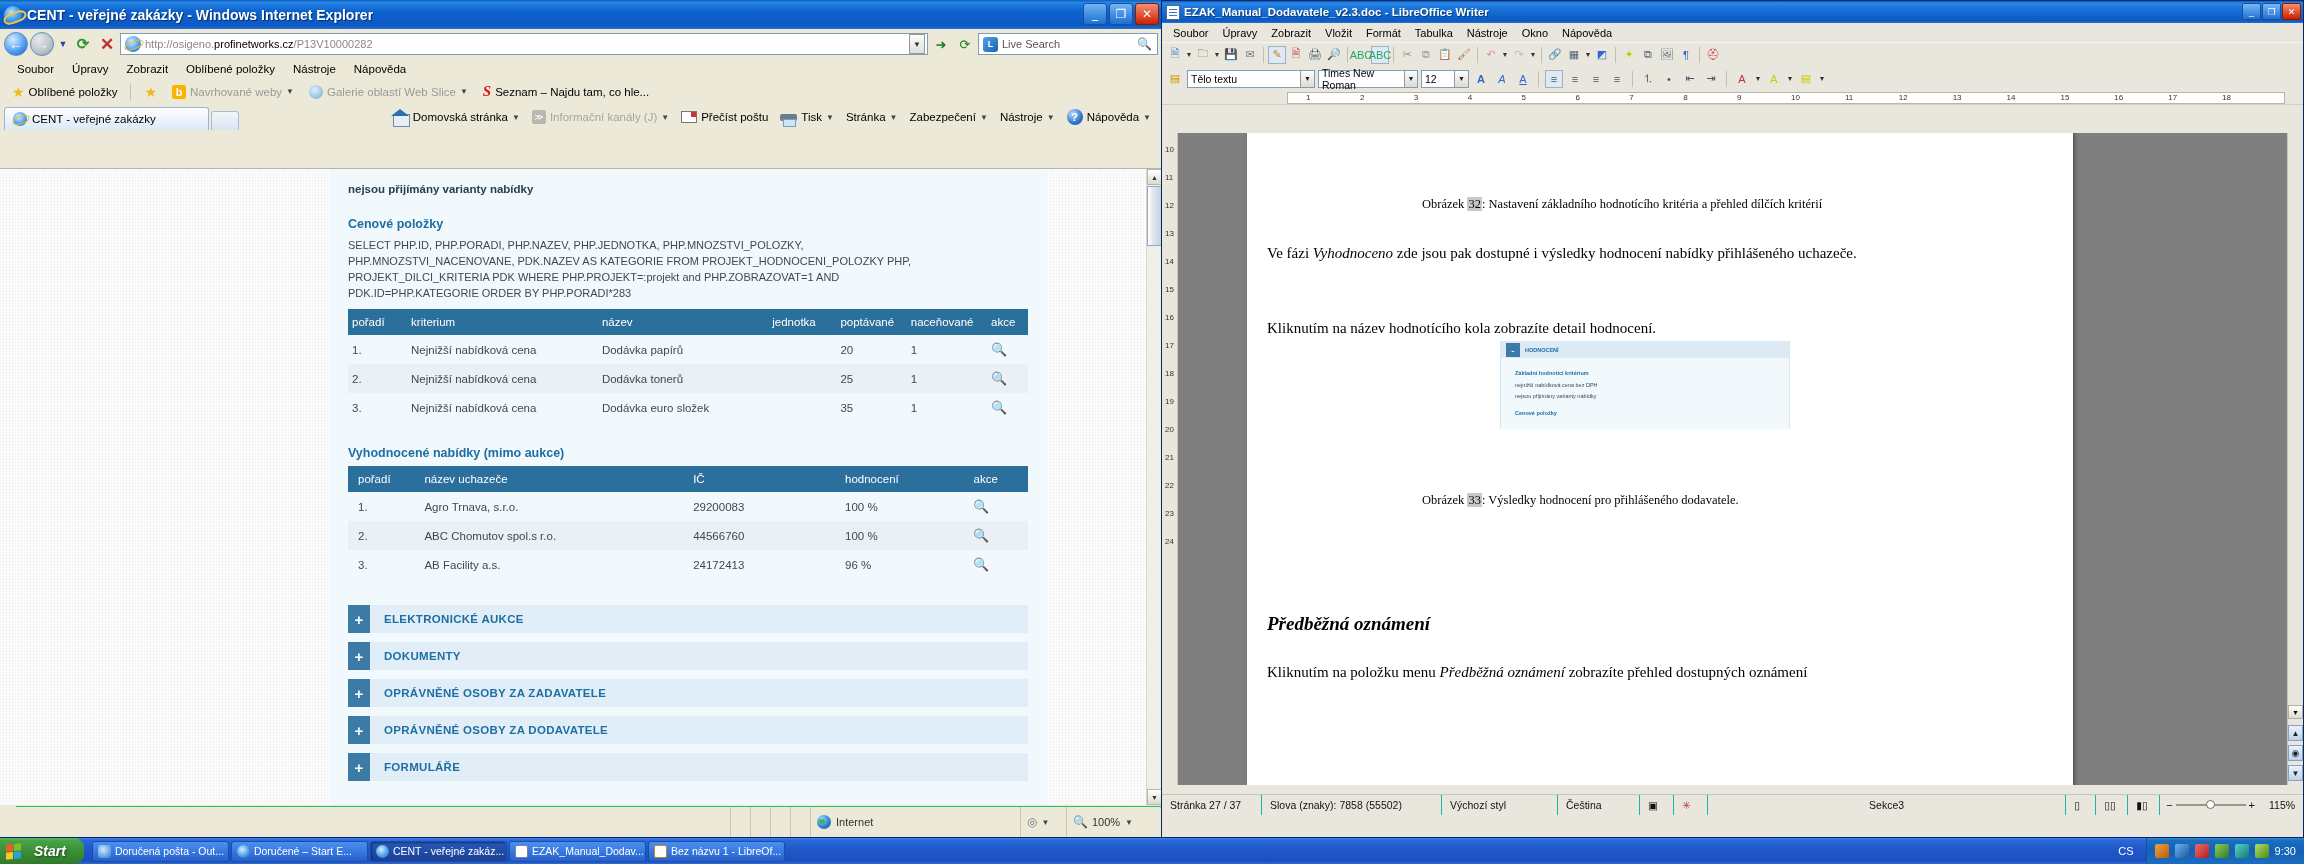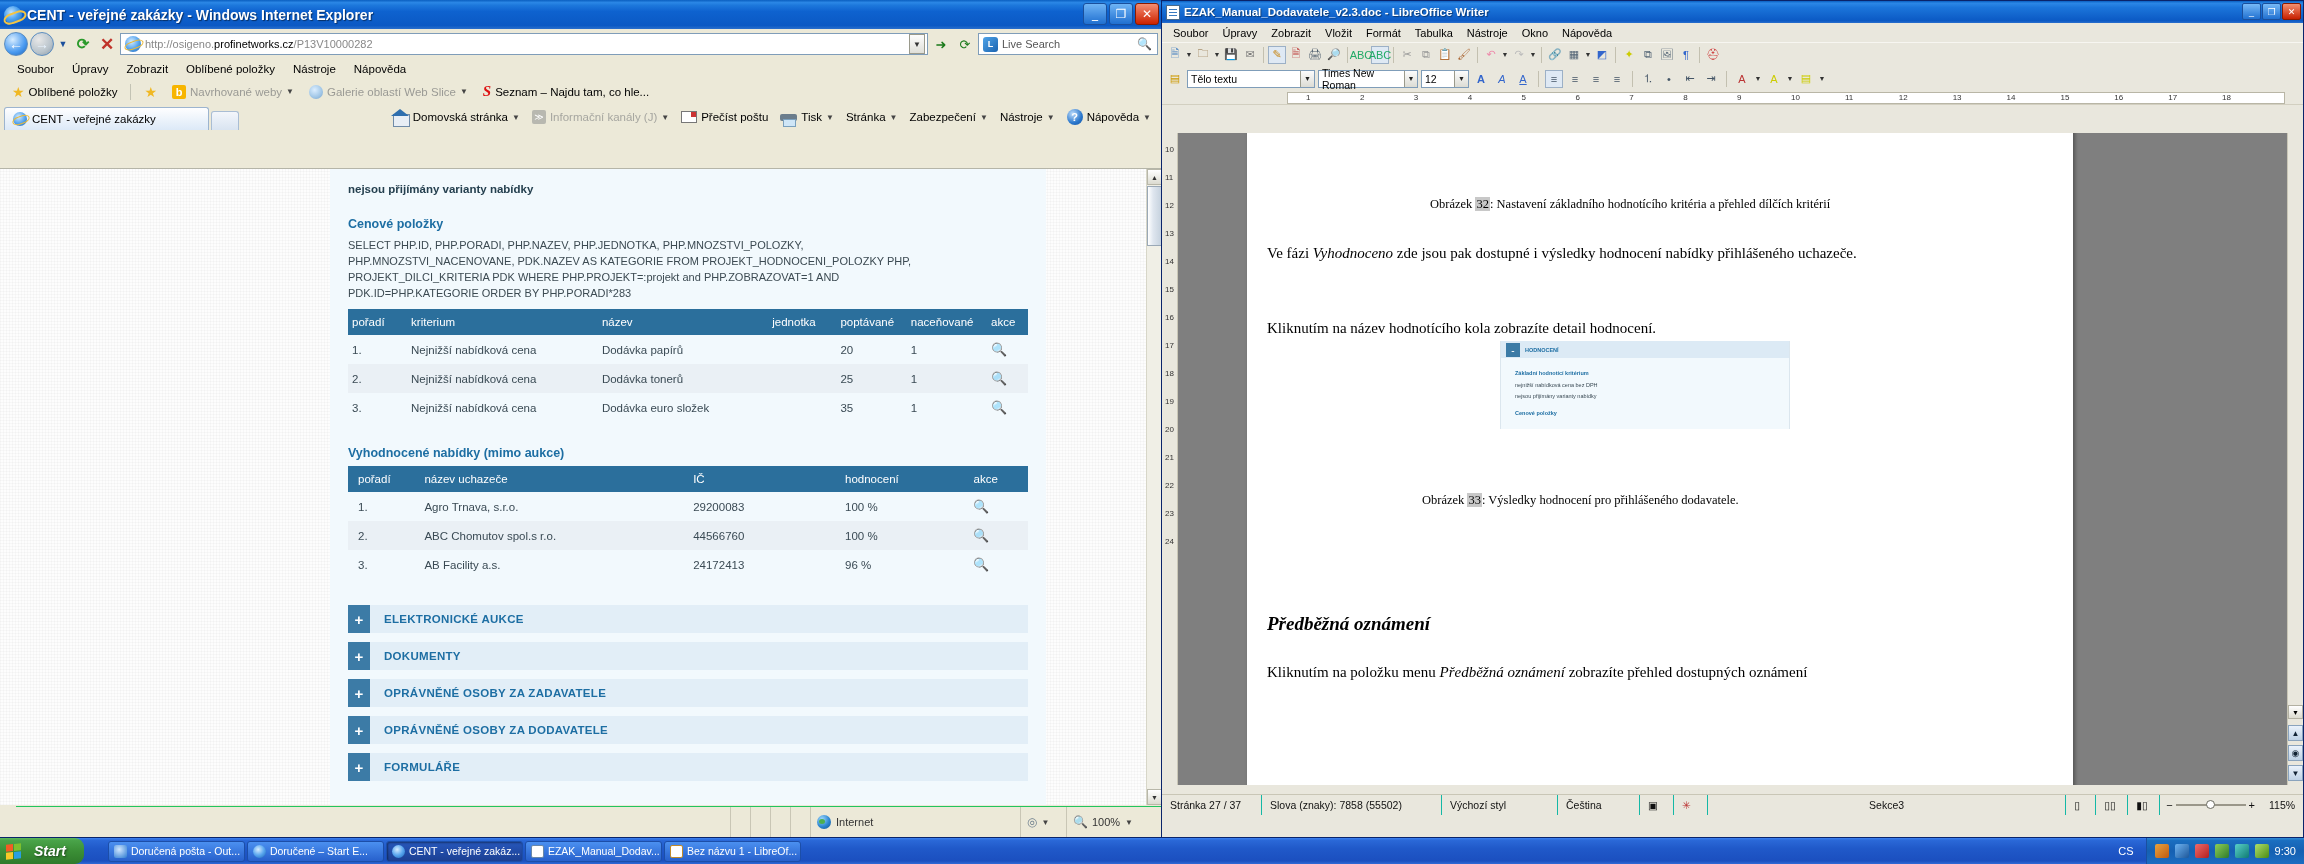--- a/index.html
+++ b/index.html
@@ -271,21 +271,21 @@
   .start-btn{
     height:26px; padding:0 18px 0 6px; display:flex; align-items:center; gap:13px;
     background:linear-gradient(to bottom,#5cb85c 0%,#49a349 10%,#3b8f36 50%,#2f7a2b 100%);
     border-radius:0 9px 9px 0; color:#fff; font-size:14px; font-weight:bold; font-style:italic;
     text-shadow:1px 1px 2px rgba(0,0,0,.5);
   }
   .win-logo{ width:15px;height:15px; display:grid; grid-template-columns:1fr 1fr; grid-template-rows:1fr 1fr; gap:1px; transform:skewY(-6deg);}
   .win-logo i{ display:block;}
   .win-logo i:nth-child(1){background:#f35b25;} .win-logo i:nth-child(2){background:#7ebf2e;}
   .win-logo i:nth-child(3){background:#f7c928;} .win-logo i:nth-child(4){background:#2a9fe0;}
-  .tb-tasks{ display:flex; align-items:center; gap:2px; margin-left:24px; }
+  .tb-tasks{ display:flex; align-items:center; gap:2px; margin-left:8px; }
   .tb-task{
     height:21px; width:137px; display:flex; align-items:center; gap:4px; padding:0 5px;
     background:linear-gradient(to bottom,#4b90f0,#2760cc); border:1px solid #1c4ea8;
     border-radius:3px; color:#fff; font-size:10.5px; white-space:nowrap; overflow:hidden;
   }
   .tb-task.active{ background:linear-gradient(to bottom,#2757bb,#1c4093); box-shadow:inset 1px 1px 2px rgba(0,0,0,.4);}
   .tb-ic{ width:13px;height:13px;flex:none;border-radius:2px;}
   .tb-ic.ol{ background:radial-gradient(circle at 40% 35%,#cfe6ff,#2b7ad0); }
   .tb-ic.ie{ border-radius:50%; background:radial-gradient(circle at 40% 35%,#d5ecff,#5aa7ef 50%,#1763b5);}
   .tb-ic.wr{ background:#fff; border:1px solid #6a88a8;}
@@ -700,21 +700,21 @@
         <span class="vn" style="top: 292px;">20</span>
         <span class="vn" style="top: 320px;">21</span>
         <span class="vn" style="top: 348px;">22</span>
         <span class="vn" style="top: 376px;">23</span>
         <span class="vn" style="top: 404px;">24</span>
       </div>
 
     <div class="lo-canvas">
       <div class="lo-page">
 
-        <div class="txt cap" style="left:175px; top:70px; width:600px; text-align:left;margin-left:8px;">
+        <div class="txt cap" style="left:175px; top:70px; width:600px; text-align:left;">
           <span>Obrázek </span><span class="hl">32</span><span>: Nastavení základního hodnotícího kritéria a přehled dílčích kritérií</span>
         </div>
 
         <div class="txt para" style="left:20px; top:193px; width:790px;">Kliknutím na název hodnotícího kola zobrazíte detail hodnocení.</div>
 
         <div class="txt para" style="left:20px; top:118px; width:790px;">
           Ve fázi <i>Vyhodnoceno</i> zde jsou pak dostupné i výsledky hodnocení nabídky přihlášeného uchazeče.
         </div>
 
         <div class="lo-figure">

